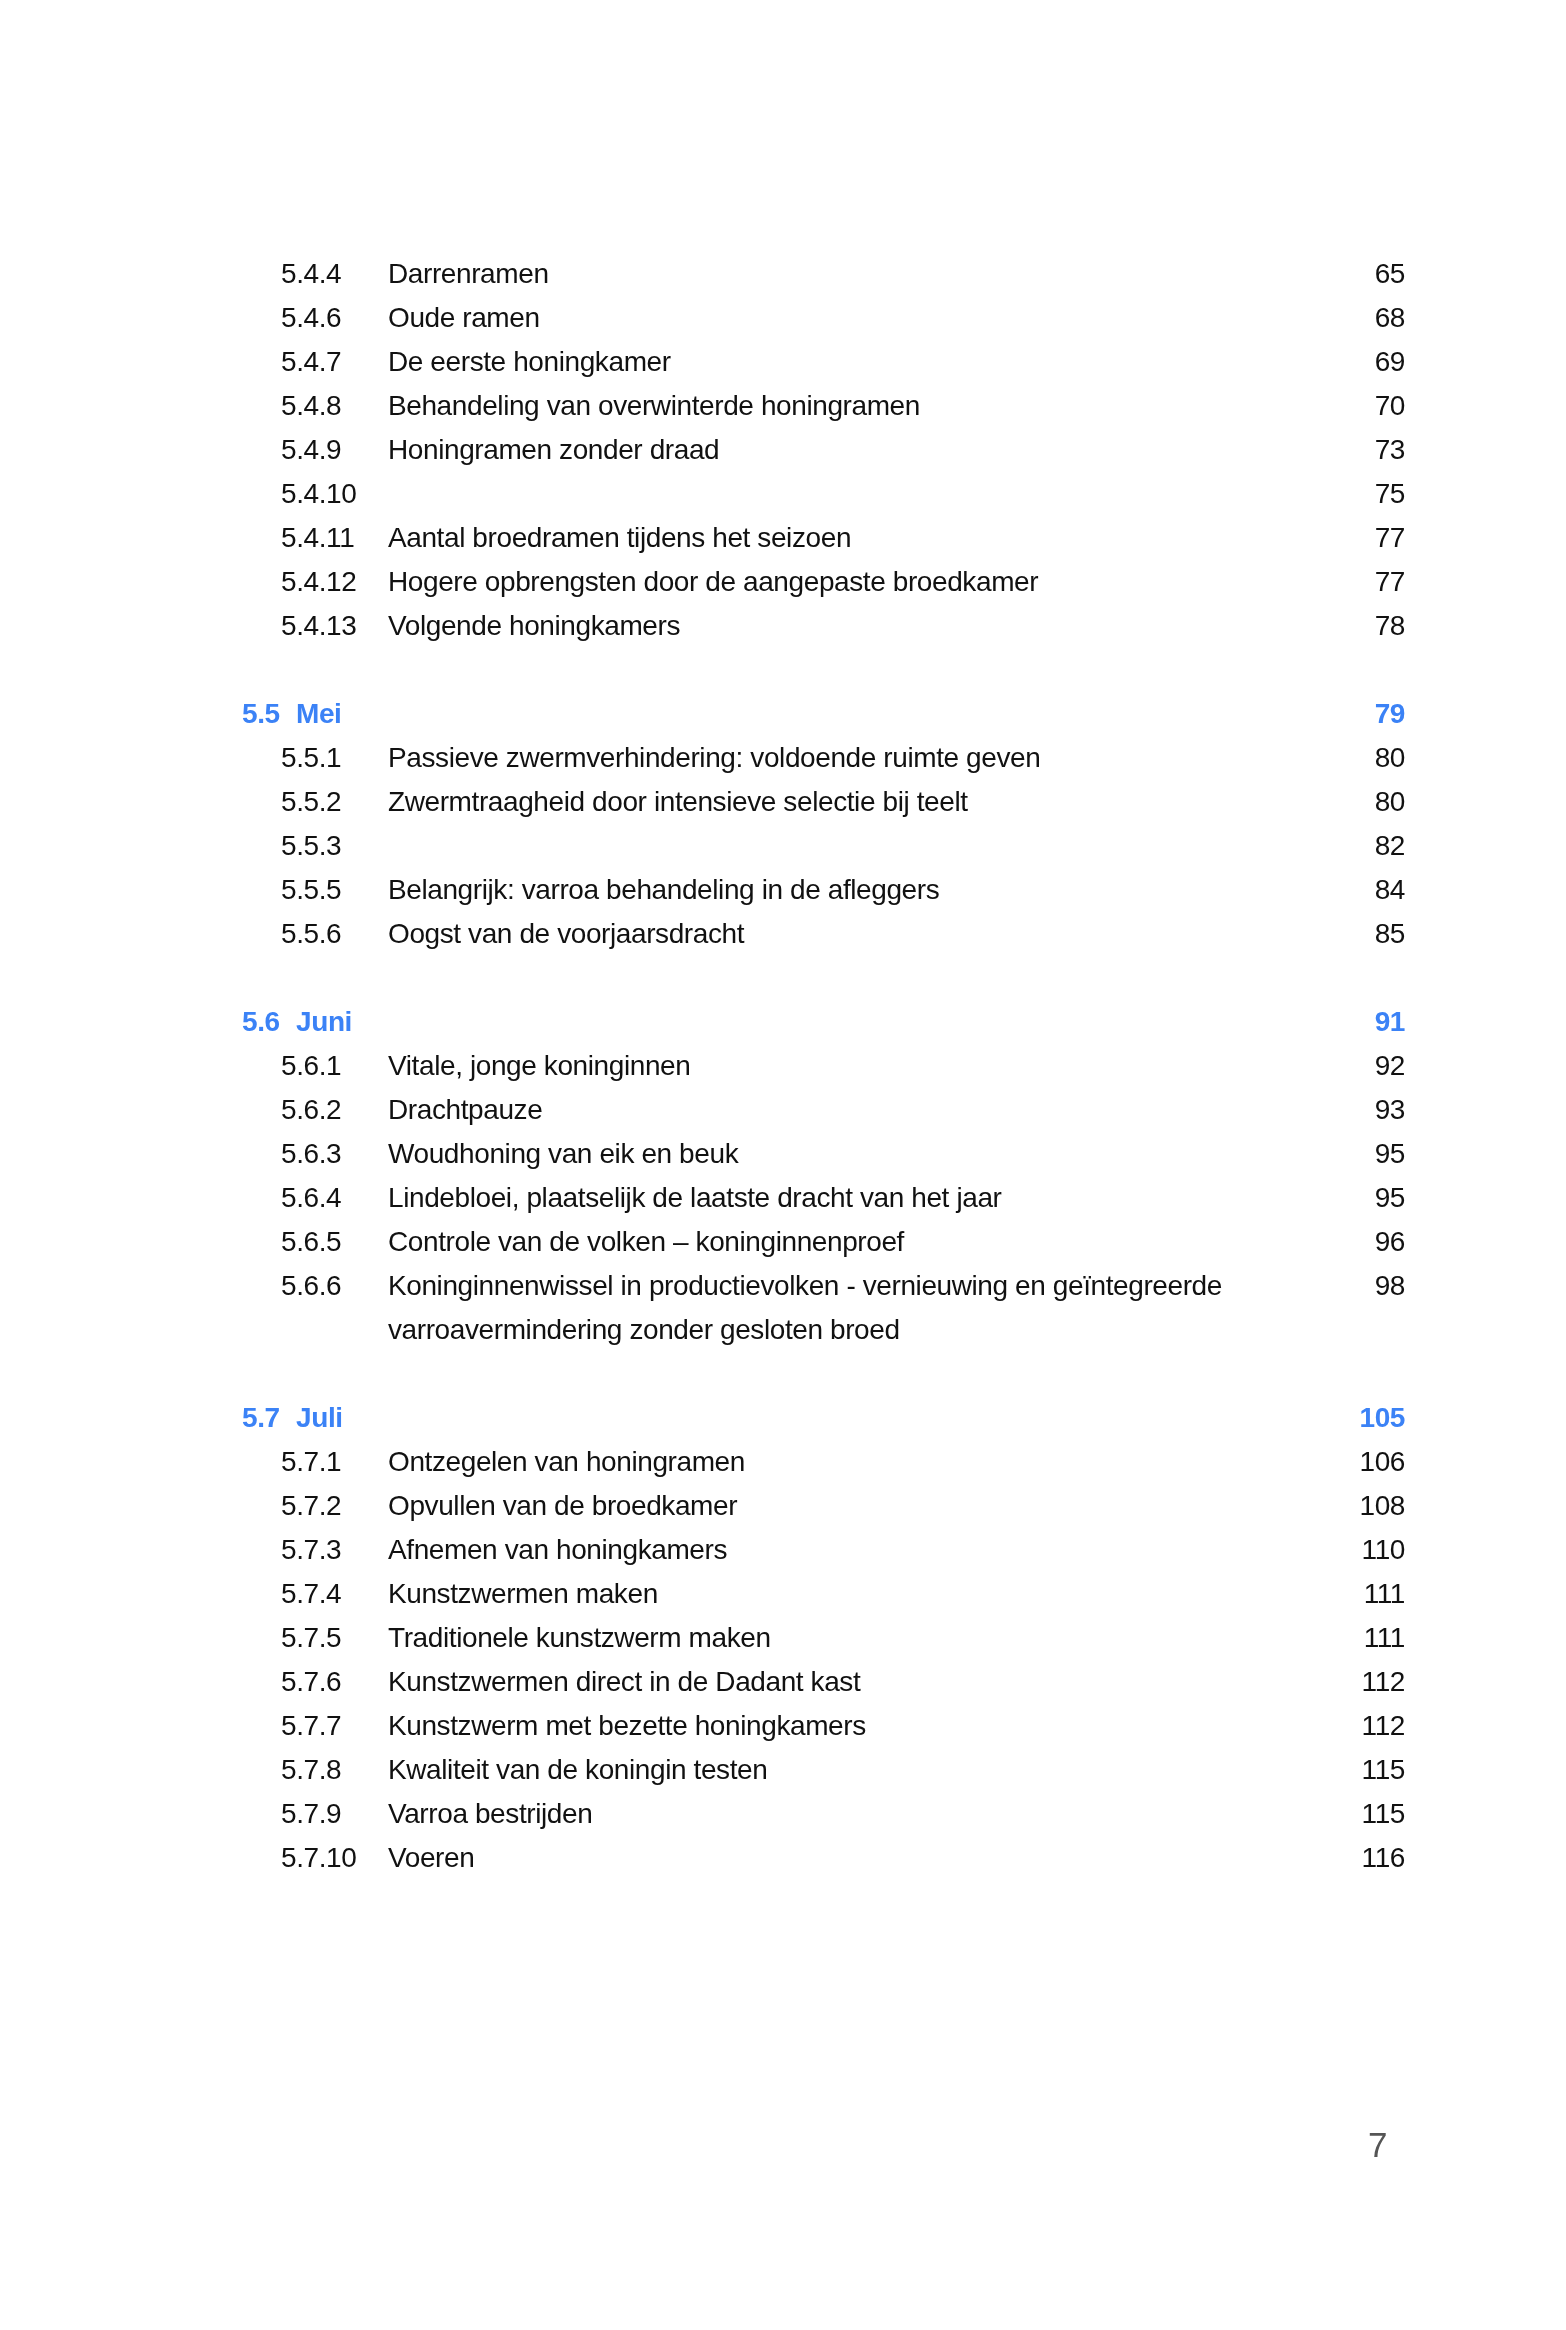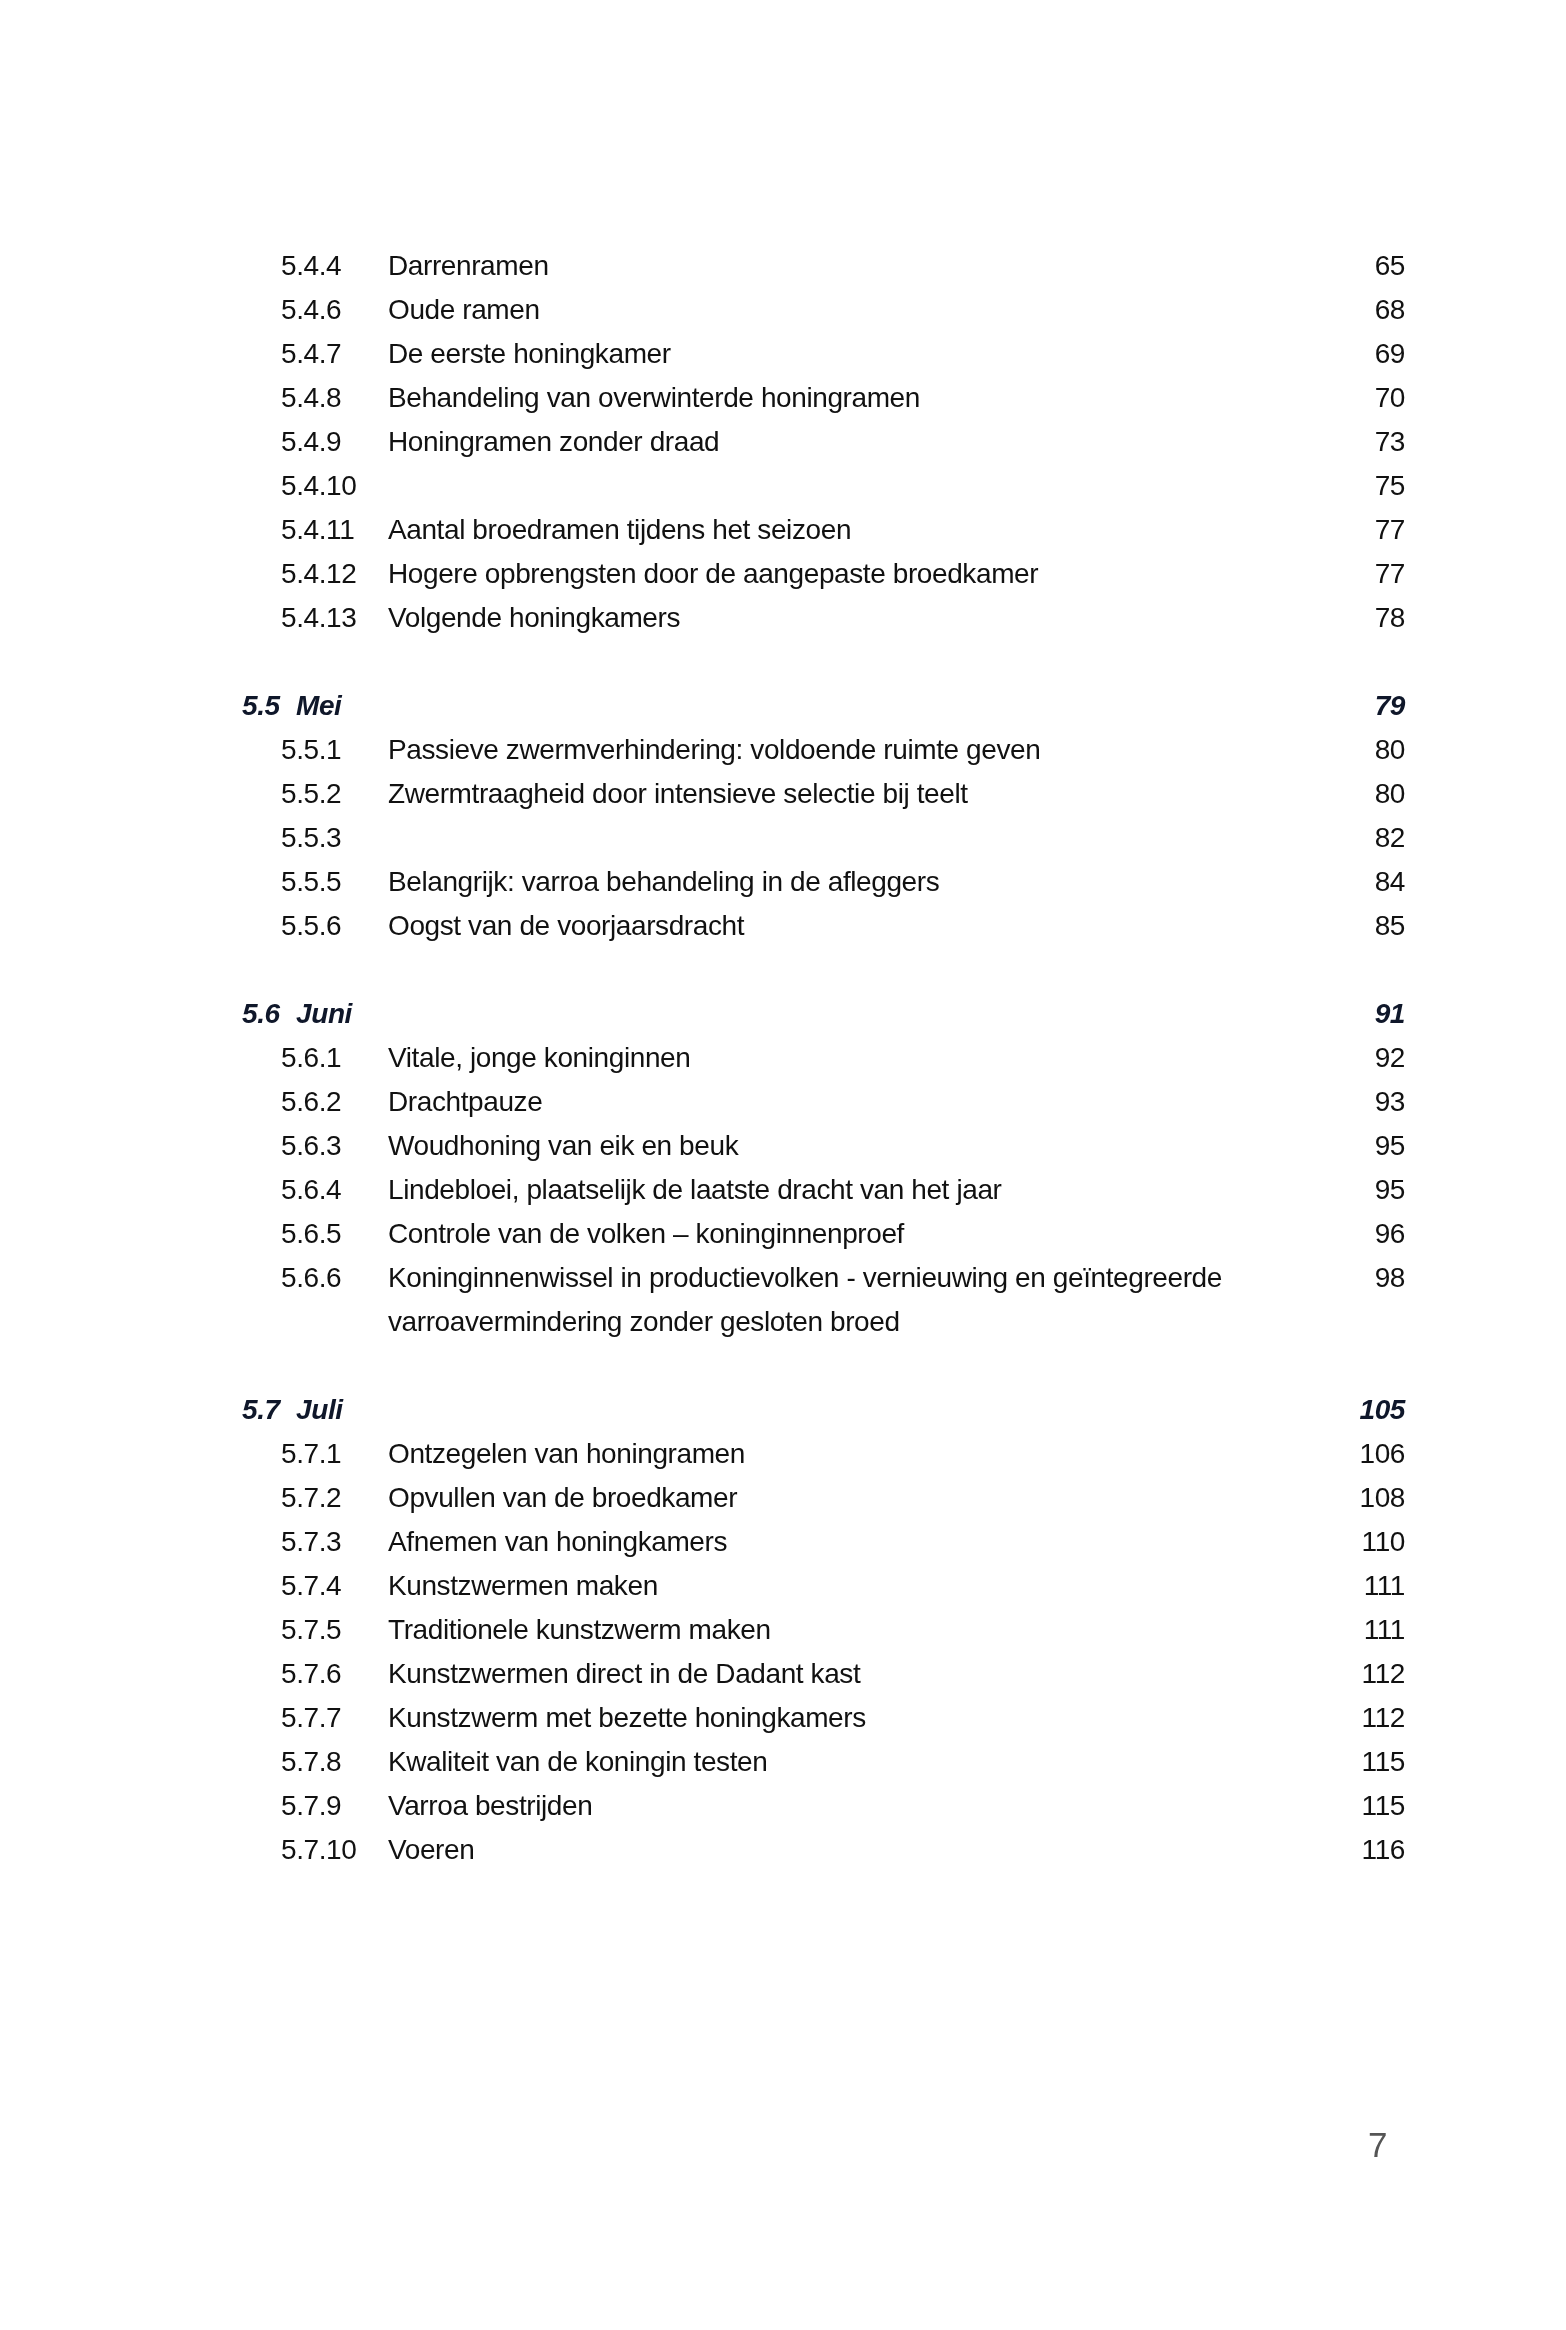--- a/index.html
+++ b/index.html
@@ -1,24 +1,24 @@
 <!DOCTYPE html>
 <html style="font-size:13.4px"><head>
 <meta charset="utf-8">
 <style>
   html, body { margin: 0; padding: 0; background: #ffffff; }
   body { width: 1566px; height: 2330px; position: relative; overflow: hidden;
          font-family: "Liberation Sans", sans-serif; color: #111111; }
-  .toc { position: absolute; left: 242px; top: 244px; width: 1163px; }
+  .toc { position: absolute; left: 242px; top: 252px; width: 1163px; }
   .row { position: relative; height: 44px; line-height: 44px; font-size: 28px; letter-spacing: -0.4px; white-space: nowrap; }
   .row .num { position: absolute; left: 39px; top: 0; }
   .row .title { position: absolute; left: 146px; top: 0; }
   .row .page { position: absolute; right: 0; top: 0; text-align: right; }
   .row.cont .title { left: 146px; }
-  .heading { color: #0f172a; font-weight: bold; font-style: italic; }
+  .heading { color: #3b82f6; font-weight: bold; }
   .heading .hnum { position: absolute; left: 0; top: 0; }
   .heading .htitle { position: absolute; left: 54px; top: 0; }
   .gap { height: 44px; }
   .page-number { position: absolute; left: 1368px; top: 2124px; font-size: 35px; color: #555555; line-height: 42px; }
 </style>
 </head>
 <body>
 
 <div class="toc">
 

